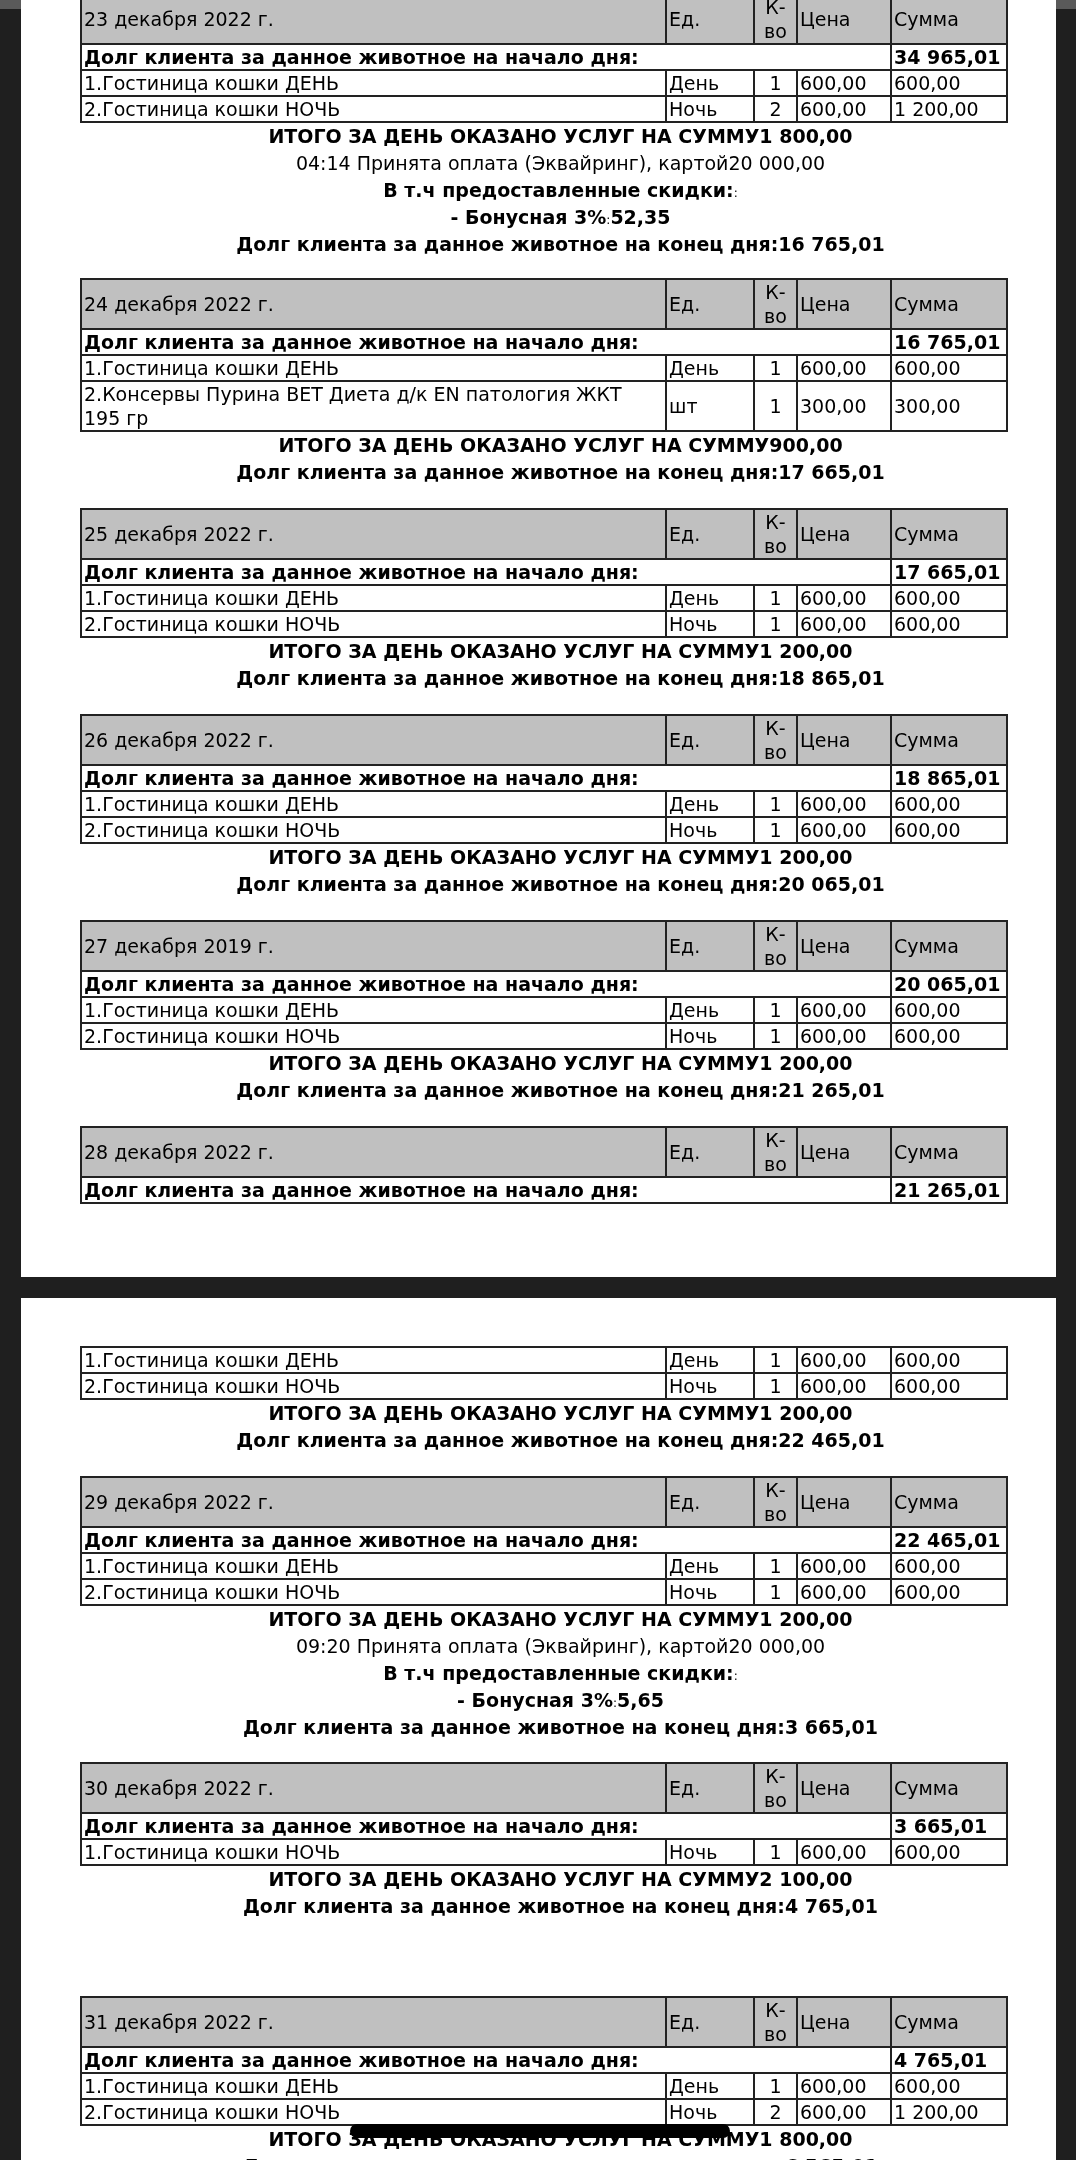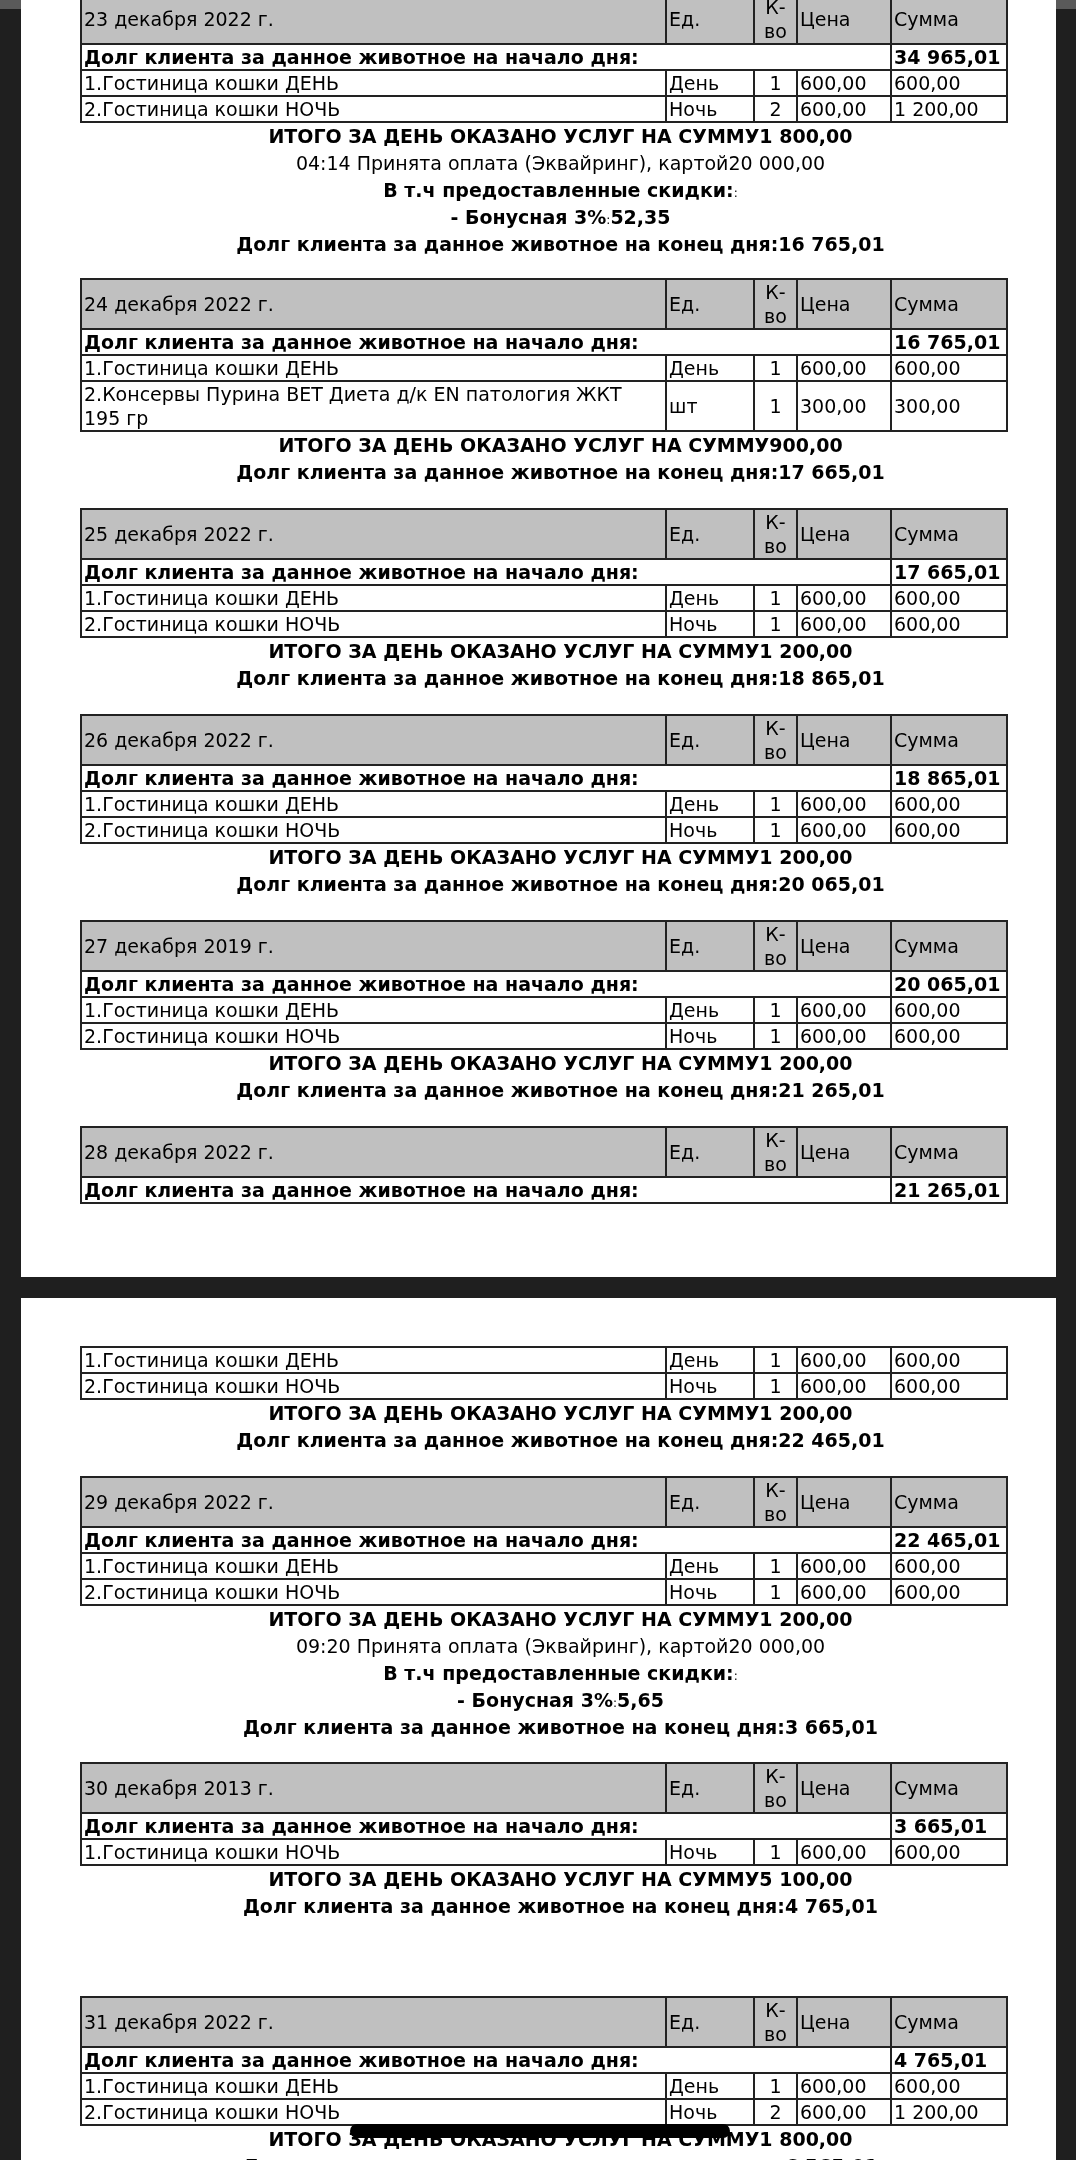--- a/index.html
+++ b/index.html
@@ -393,42 +393,42 @@
       <table class="t">
         <colgroup>
           <col style="width: 585px;">
           <col style="width: 88px;">
           <col style="width: 43px;">
           <col style="width: 94px;">
           <col style="width: 116px;">
         </colgroup>
         <tbody>
           <tr class="hdr">
-            <td>30 декабря 2013 г.</td>
+            <td>30 декабря 2022 г.</td>
             <td>Ед.</td>
             <td class="kvo">К-<br>во</td>
             <td>Цена</td>
             <td>Сумма</td>
           </tr>
           <tr class="bold">
             <td colspan="4">Долг клиента за данное животное на начало дня:</td>
             <td class="num">3 665,01</td>
           </tr>
           <tr>
             <td>1.Гостиница кошки НОЧЬ</td>
             <td>Ночь</td>
             <td class="ctr">1</td>
             <td class="num">600,00</td>
             <td class="num">600,00</td>
           </tr>
         </tbody>
       </table>
       <div class="line b">
         <span>ИТОГО ЗА ДЕНЬ ОКАЗАНО УСЛУГ НА СУММУ</span>
-        <span>5 100,00</span>
+        <span>2 100,00</span>
       </div>
       <div class="line b">
         <span>Долг клиента за данное животное на конец дня:</span>
         <span>4 765,01</span>
       </div>
     </div>
     <div class="blk" style="top: 1996px;">
       <table class="t">
         <colgroup>
           <col style="width: 585px;">

